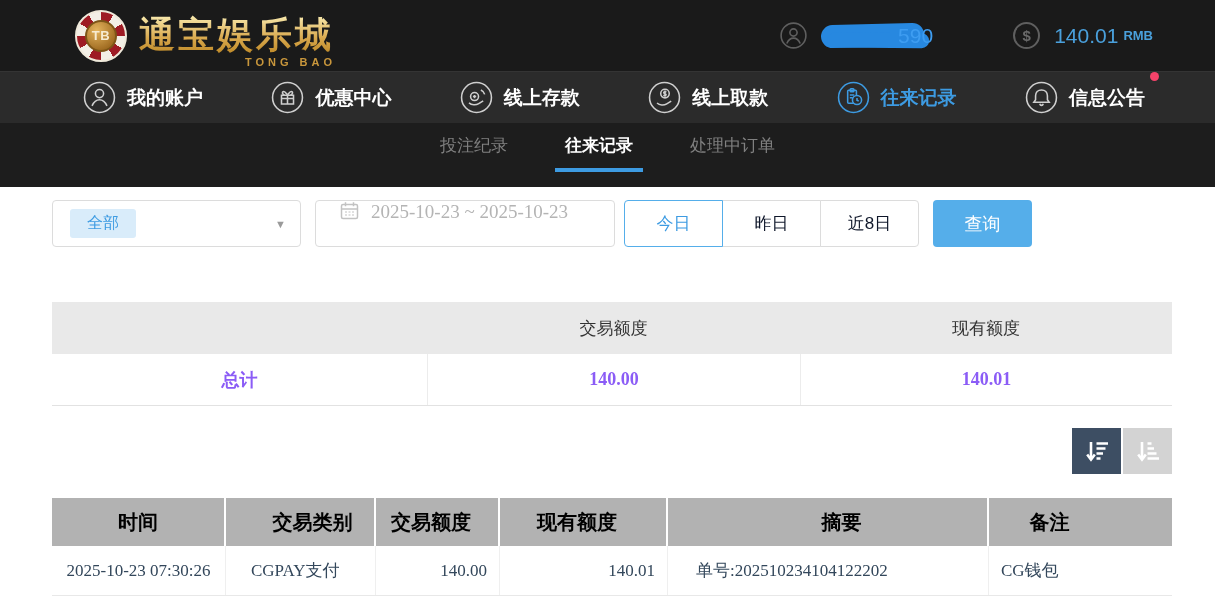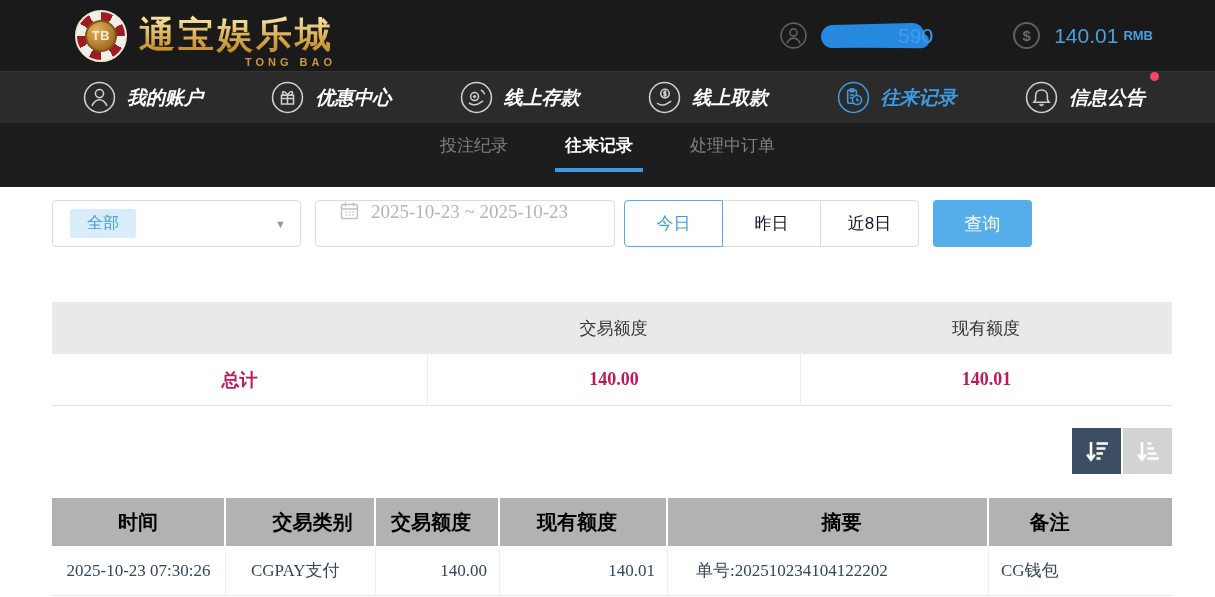--- a/index.html
+++ b/index.html
@@ -38,21 +38,21 @@
   .dollar-circle { width:27px; height:27px; border:2px solid #5f5f5f; border-radius:50%;
     color:#6a6a6a; font-size:15px; font-weight:bold; display:flex; align-items:center; justify-content:center; }
   .balance-amount { color:#4aa0dc; font-size:21px; margin-left:14px; }
   .balance-cur { color:#4aa0dc; font-size:13px; font-weight:bold; margin-left:5px; }
 
   
   .main-nav { height:52px; background:#2b2b2b; border-top:1px solid #343434;
     display:flex; align-items:center; justify-content:space-between; padding:0 70px 0 83px; }
   .nav-item { position:relative; display:flex; align-items:center; gap:11px; color:#fff; cursor:pointer; }
   .nav-item .nav-ico { width:33px; height:33px; color:#cfcfcf; }
-  .nav-item .nav-label { font-size:19px; font-weight:bold;font-style:italic; }
+  .nav-item .nav-label { font-size:19px; font-weight:bold; }
   .nav-item.active { color:#3d9be2; }
   .nav-item.active .nav-ico { color:#3d9be2; }
   .nav-badge { position:absolute; top:-9px; right:-14px; width:9px; height:9px; border-radius:50%;
     background:#f5436a; }
 
   
   .sub-nav { height:64px; background:#1d1d1d; display:flex; justify-content:center; gap:37px; }
   .sub-tab { height:49px; display:flex; align-items:center; padding:0 10px; font-size:17px;
     color:#808080; cursor:pointer; border-bottom:4px solid transparent; }
   .sub-tab.active { color:#fff; font-weight:bold; border-bottom-color:#3d9be2; }
@@ -74,21 +74,21 @@
   .quick-btn:last-child { border-radius:0 4px 4px 0; }
   .quick-btn.active { color:#3d9be2; border-color:#55aeea; position:relative; z-index:1; }
   .search-btn { width:99px; height:47px; margin-left:14px; background:#55aeea; border:none; border-radius:4px;
     color:#fff; font-size:18px; cursor:pointer; font-family:"Liberation Sans", sans-serif; }
 
   
   .sum-table { width:1120px; margin:55px 0 0 52px; }
   .sum-header { display:flex; height:52px; background:#e9e9e9; }
   .sum-header > div { font-size:17px; color:#333; display:flex; align-items:center; justify-content:center; }
   .sum-row { display:flex; height:52px; border-bottom:1px solid #e2e2e2; }
-  .sum-row > div { font-size:18px; font-weight:bold; color:#be185d; display:flex; align-items:center;
+  .sum-row > div { font-size:18px; font-weight:bold; color:#8b5cf6; display:flex; align-items:center;
     justify-content:center; border-left:1px solid #ececec; font-family:"Liberation Serif", serif;text-align:center; }
   .sum-row > div:first-child { border-left:none; font-family:"Liberation Sans", sans-serif; }
   .sc1 { width:375px; } .sc2 { width:373px; } .sc3 { width:372px; }
 
   
   .sort-bar { width:1120px; margin:22px 0 0 52px; display:flex; justify-content:flex-end; gap:2px; }
   .sort-btn { width:49px; height:46px; border:none; cursor:pointer; display:flex; align-items:center;
     justify-content:center; }
   .sort-btn.active { background:#3d4e63; }
   .sort-btn.inactive { background:#d3d3d3; }

